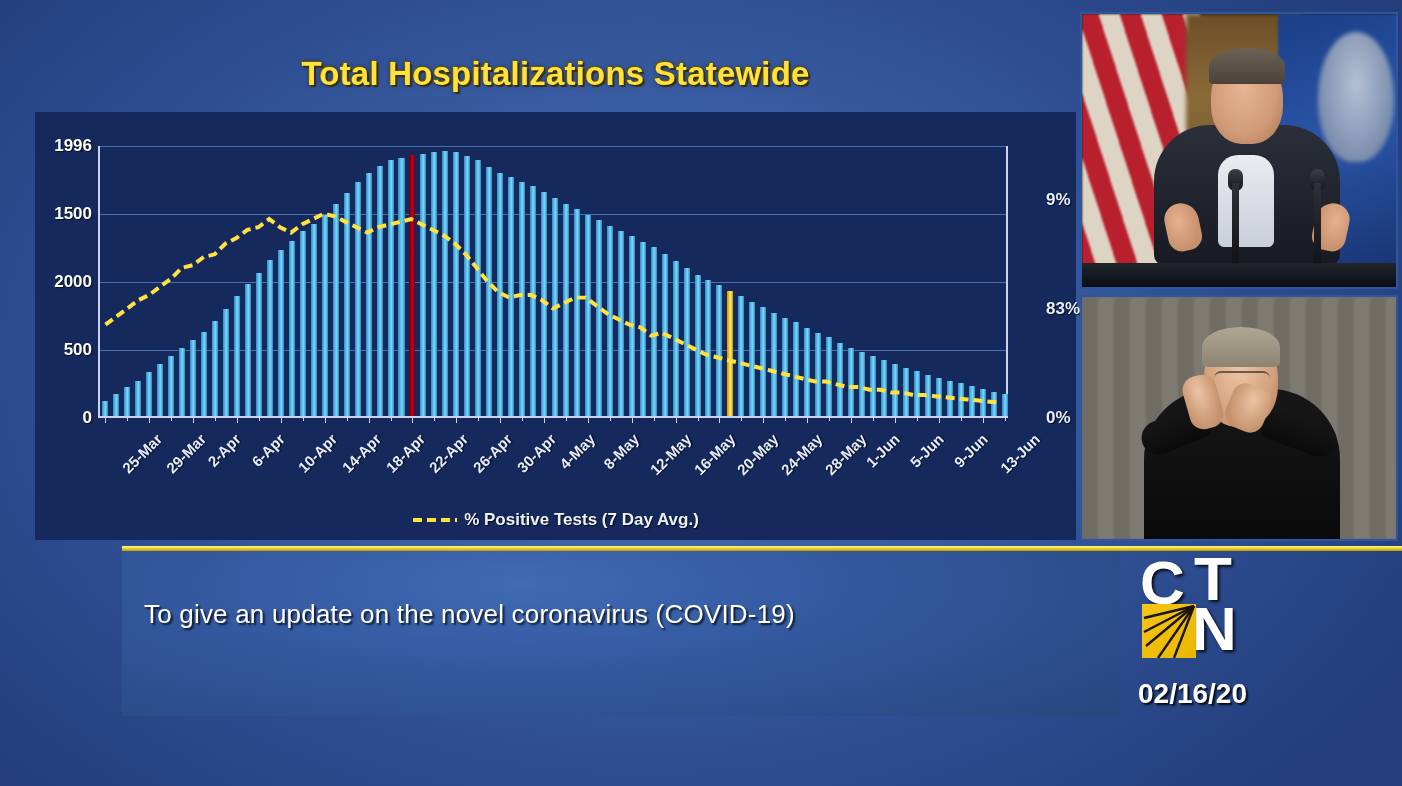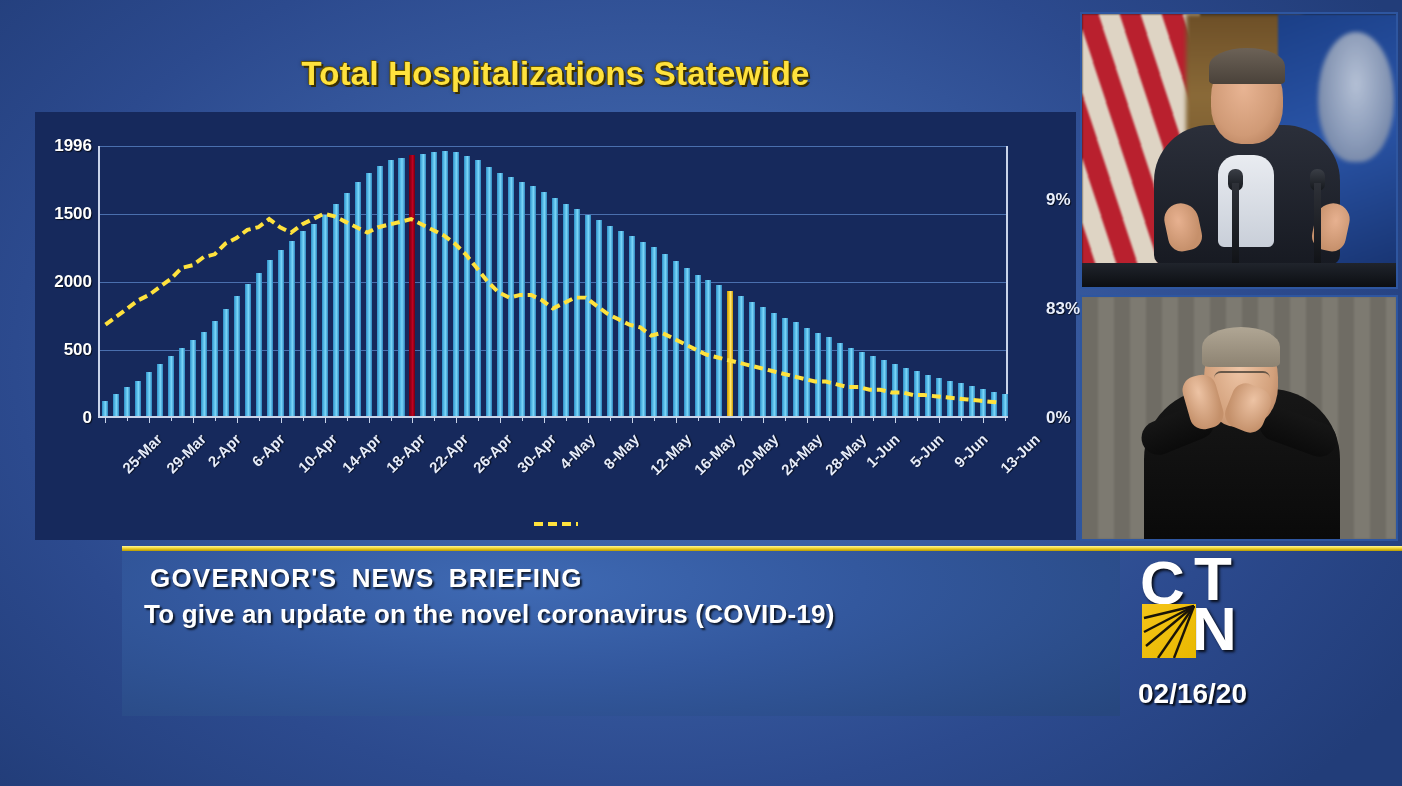--- a/index.html
+++ b/index.html
@@ -253,21 +253,21 @@
       radial-gradient(ellipse 760px 200px at 40% 20%, #3f6ab4 0%, #33589e 45%, #27477f 100%);
   }
   #banner-line1 {
     position: absolute; left: 28px; top: 12px;
     font-size: 26px; font-weight: bold; color: #ffffff;
     letter-spacing: 1.2px; word-spacing: 6px;
     text-shadow: 2px 2px 2px rgba(0,0,0,.75);
   }
   #banner-line2 {
     position: absolute; left: 22px; top: 48px;
-    font-size: 26px; font-weight: bold; color: #ffffff;
+    font-size: 26px; font-weight: normal; color: #ffffff;
     letter-spacing: .2px;
     text-shadow: 2px 2px 2px rgba(0,0,0,.75);
   }
 
   
   #ctn-logo {
     position: absolute;
     left: 1140px; top: 552px; width: 140px; height: 120px;
   }
   .ctn-letter {
@@ -468,20 +468,21 @@
         <div class="xtick" style="left: 816.807px; height: 5px;"></div>
         <div class="xtick" style="left: 860.663px; height: 5px;"></div>
         <div class="xtick" style="left: 904.518px; height: 5px;"></div>
       </div>
   </div>
 
   <div id="legend">
     <svg id="legend-dash" width="46" height="12" viewBox="0 0 46 12">
       <line x1="1" y1="6" x2="45" y2="6" stroke="#ffe23d" stroke-width="4" stroke-dasharray="9 5" stroke-linecap="butt"></line>
     </svg>
+    <span id="legend-label">% Positive Tests (7 Day Avg.)</span>
   </div>
 </div>
 
 <div class="video" id="video-top">
   <div class="vlayer" id="flag-us"></div>
   <div class="vlayer" id="backdrop-wood"></div>
   <div class="vlayer" id="flag-ct"></div>
   <div class="vlayer" id="flag-ct-seal"></div>
   <div class="vlayer" id="gov-body"></div>
   <div class="vlayer" id="gov-shirt"></div>
@@ -503,21 +504,20 @@
   <div class="vlayer" id="interp-arm-r"></div>
   <div class="vlayer" id="interp-head"></div>
   <div class="vlayer" id="interp-hair"></div>
   <div class="vlayer" id="interp-glasses"></div>
   <div class="vlayer" id="interp-hand-l"></div>
   <div class="vlayer" id="interp-hand-r"></div>
 </div>
 
 <div id="yellow-rule"></div>
 <div id="banner">
-  <div id="banner-line1">GOVERNOR'S  NEWS  BRIEFING</div>
   <div id="banner-line2">To give an update on the novel coronavirus (COVID-19)</div>
 </div>
 
 <div id="ctn-logo">
   <span class="ctn-letter" id="ctn-c">C</span>
   <span class="ctn-letter" id="ctn-t">T</span>
   <div id="ctn-sun">
     <svg width="54" height="54" viewBox="0 0 54 54">
       <g stroke="#1a1408" stroke-width="2.4" fill="none">
         <line x1="52" y1="2" x2="2" y2="14"></line>

